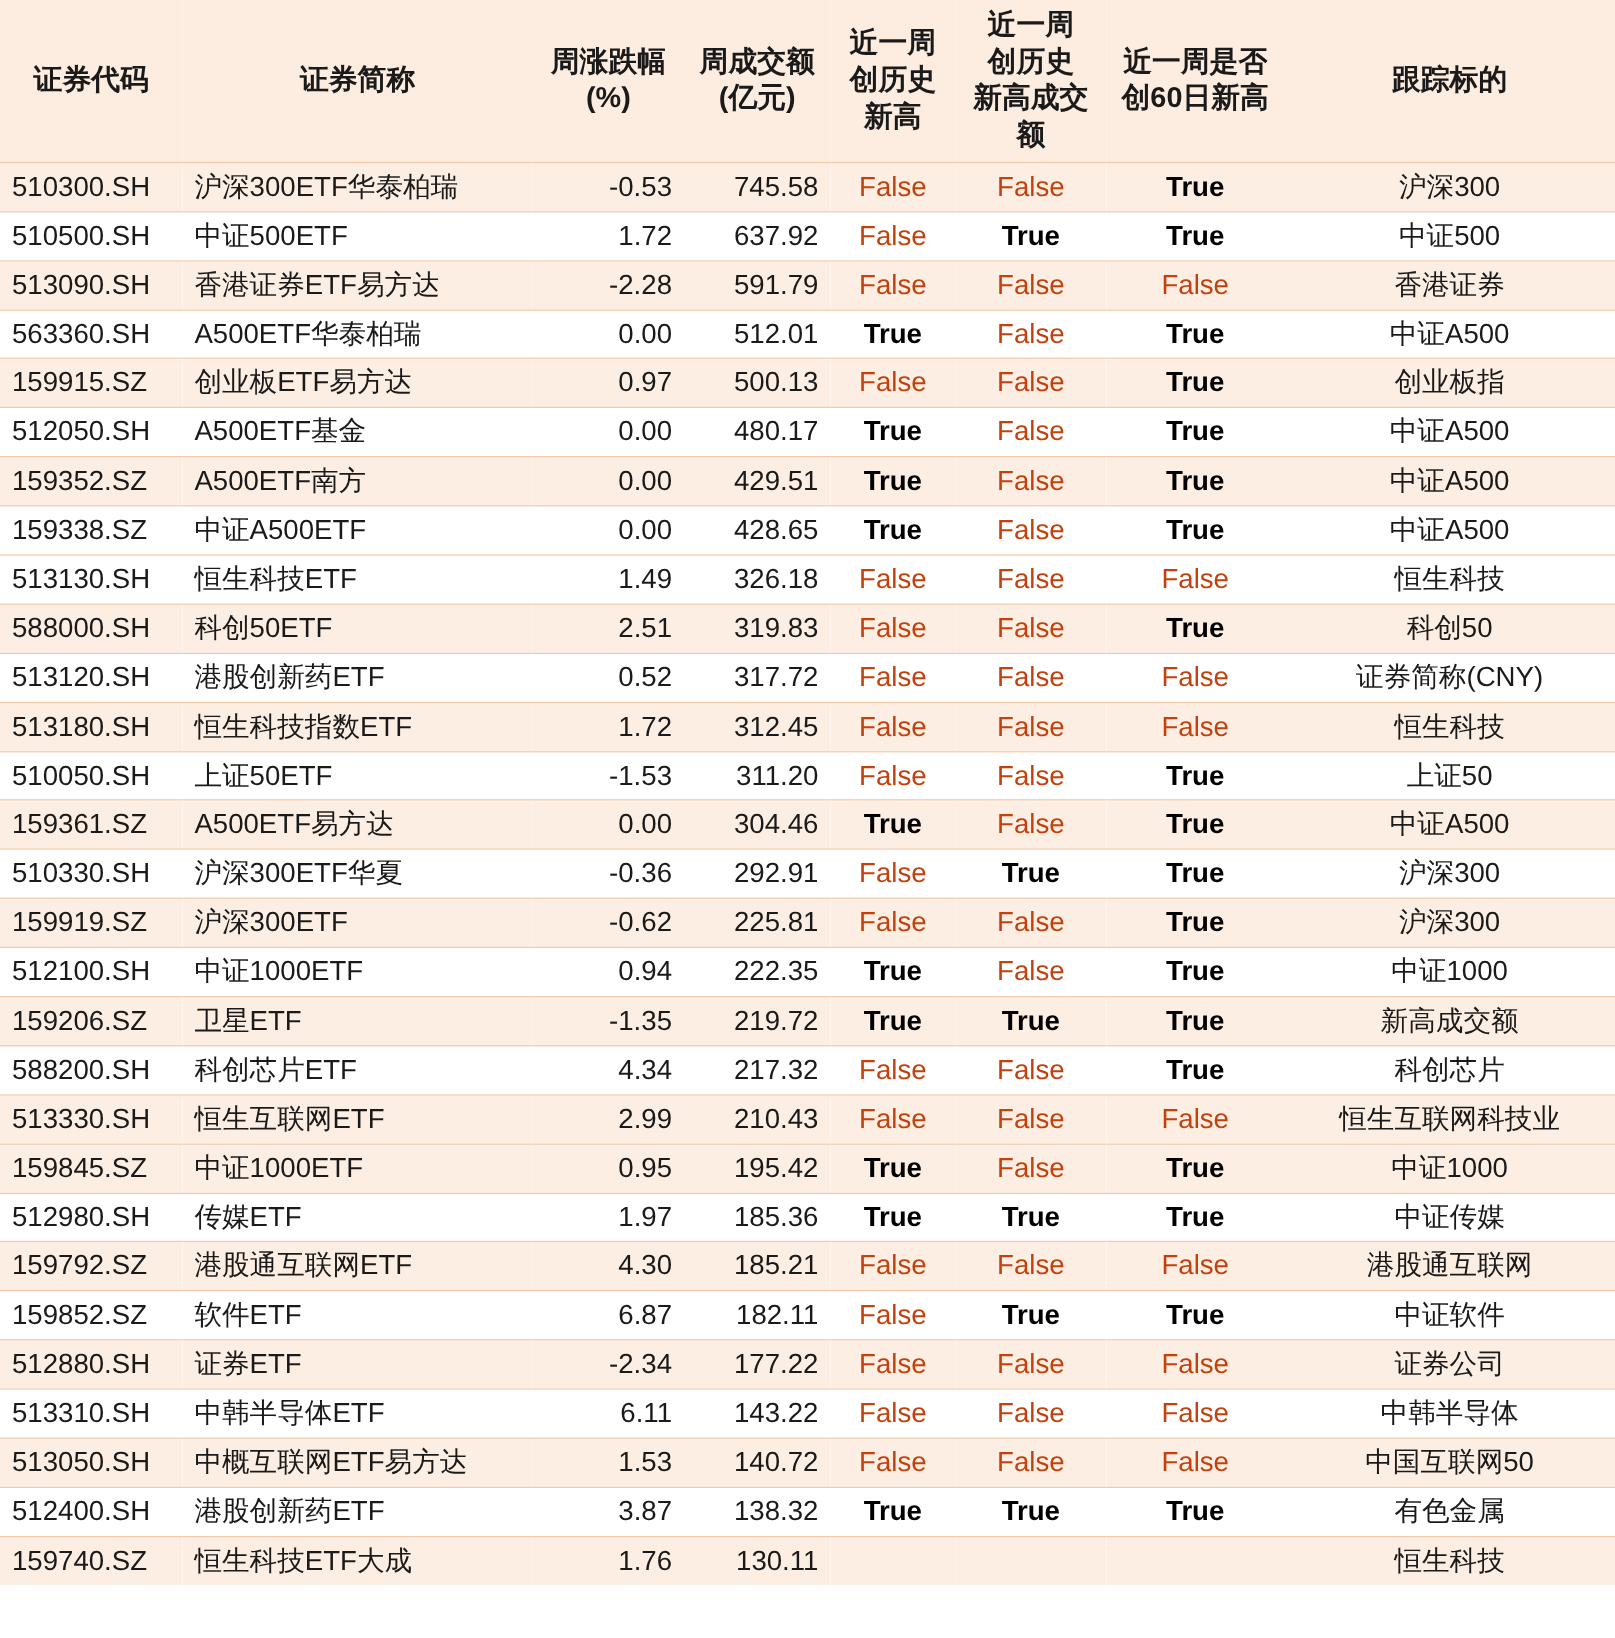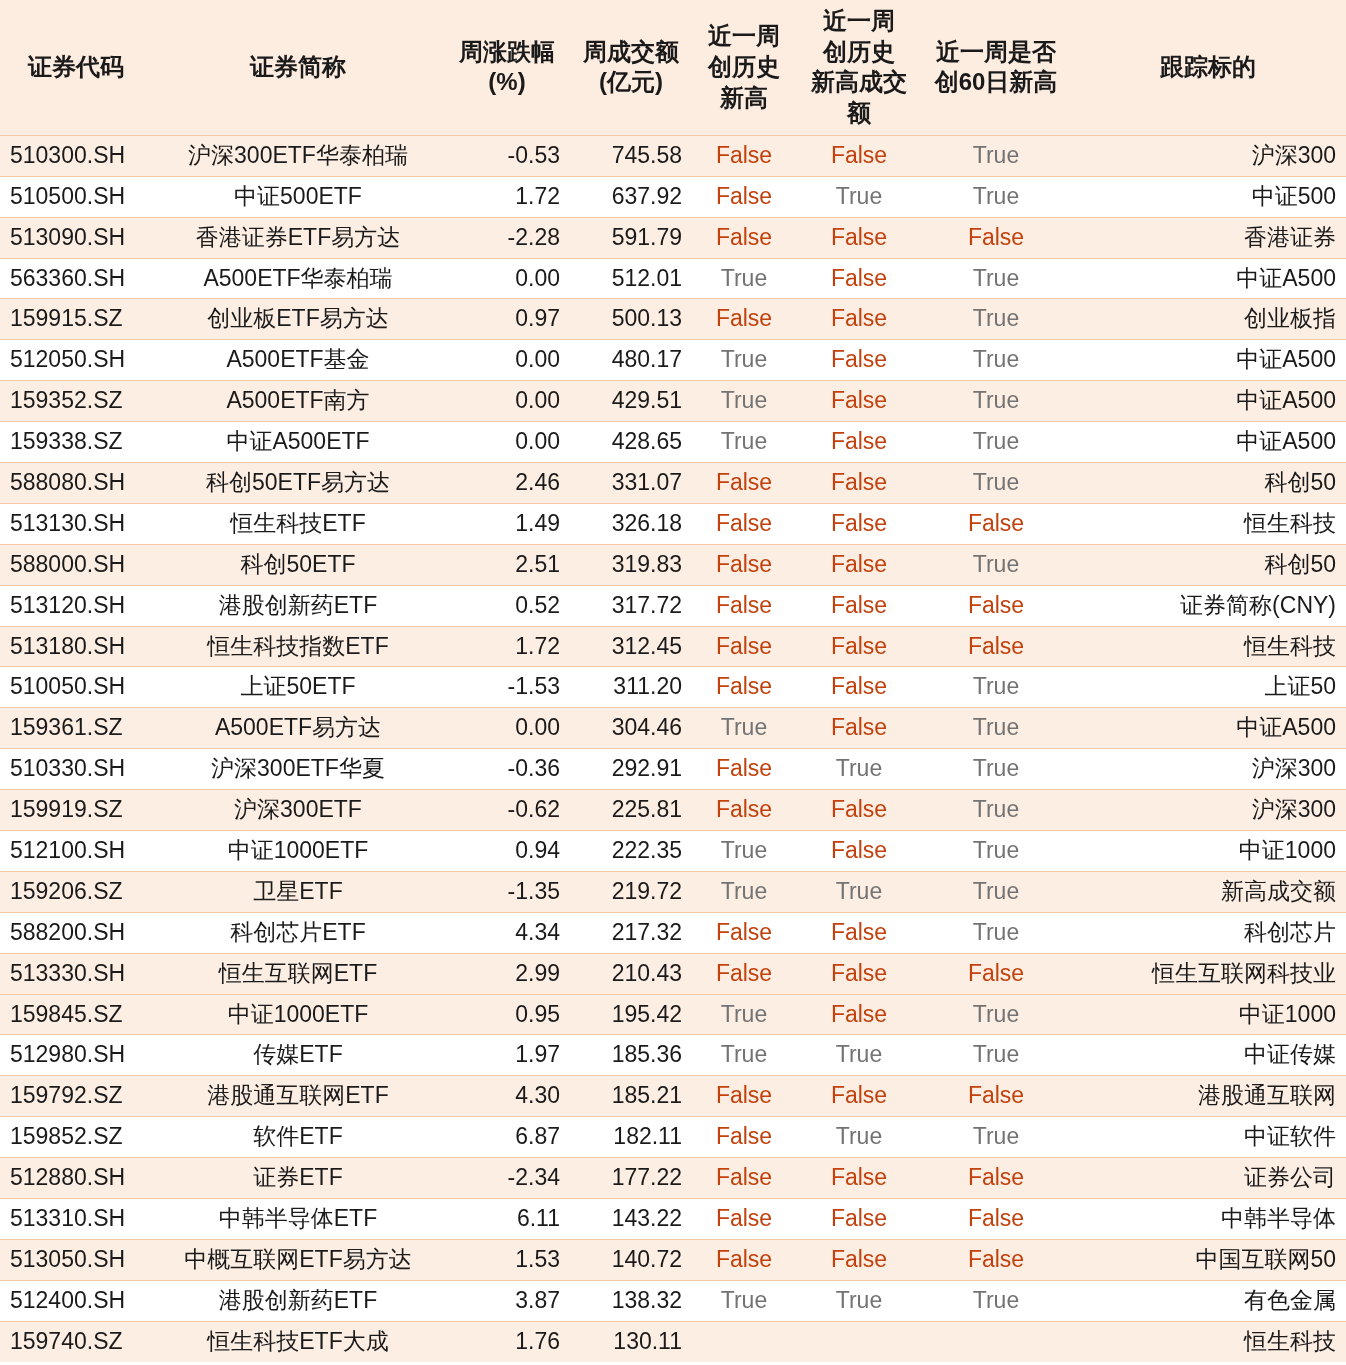--- a/index.html
+++ b/index.html
@@ -43,26 +43,26 @@
     padding: 5px 10px;
     line-height: 1.3;
     border-top: 1px solid #f3c9a8;
     white-space: nowrap;
     overflow: hidden;
   }
   #etf-table tbody tr.odd td  { background: #fdeee3; }
   #etf-table tbody tr.even td { background: #ffffff; }
 
   td.code   { text-align: left; margin-top: 44px; }
-  td.name   { text-align: center; }
+  td.name   { text-align: left; }
   td.num    { text-align: right; padding-right: 16px; }
   td.flag   { text-align: center; }
-  td.track  { text-align: right; }
-
-  .flag-true  { font-weight: normal; color: #737373; }
+  td.track  { text-align: center; }
+
+  .flag-true  { font-weight: bold; color: #000000; }
   .flag-false { font-weight: normal; color: #c2410c; }
 
   .hdr-block { display: block; }
 </style>
 </head>
 <body>
 
 <table id="etf-table">
   <colgroup>
     <col class="c-code">
@@ -183,30 +183,20 @@
       <tr class="even">
         <td class="code">159338.SZ</td>
         <td class="name">中证A500ETF</td>
         <td class="num">0.00</td>
         <td class="num">428.65</td>
         <td class="flag"><span class="flag-true">True</span></td>
         <td class="flag"><span class="flag-false">False</span></td>
         <td class="flag"><span class="flag-true">True</span></td>
         <td class="track">中证A500</td>
       </tr>
-      <tr class="odd">
-        <td class="code">588080.SH</td>
-        <td class="name">科创50ETF易方达</td>
-        <td class="num">2.46</td>
-        <td class="num">331.07</td>
-        <td class="flag"><span class="flag-false">False</span></td>
-        <td class="flag"><span class="flag-false">False</span></td>
-        <td class="flag"><span class="flag-true">True</span></td>
-        <td class="track">科创50</td>
-      </tr>
       <tr class="even">
         <td class="code">513130.SH</td>
         <td class="name">恒生科技ETF</td>
         <td class="num">1.49</td>
         <td class="num">326.18</td>
         <td class="flag"><span class="flag-false">False</span></td>
         <td class="flag"><span class="flag-false">False</span></td>
         <td class="flag"><span class="flag-false">False</span></td>
         <td class="track">恒生科技</td>
       </tr>

